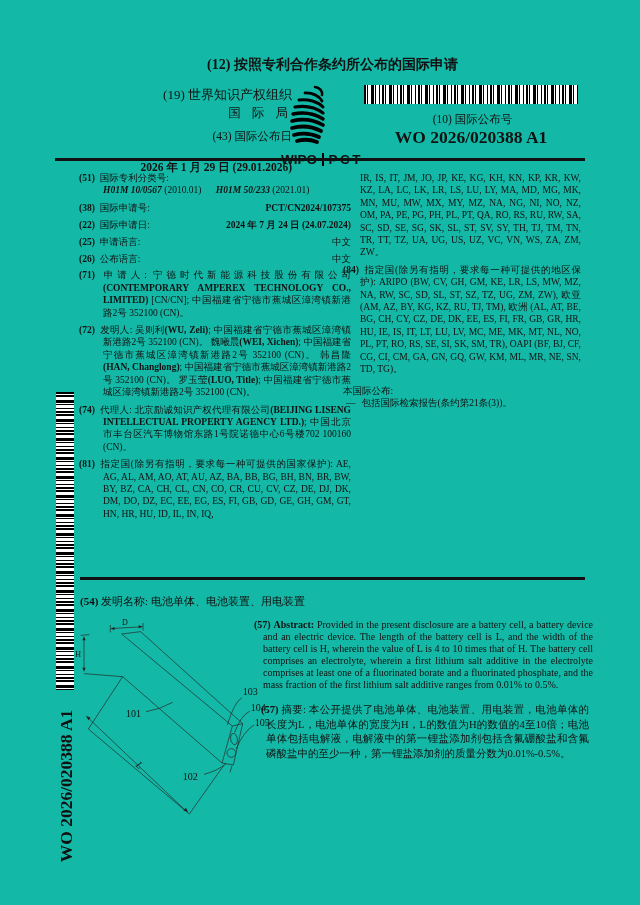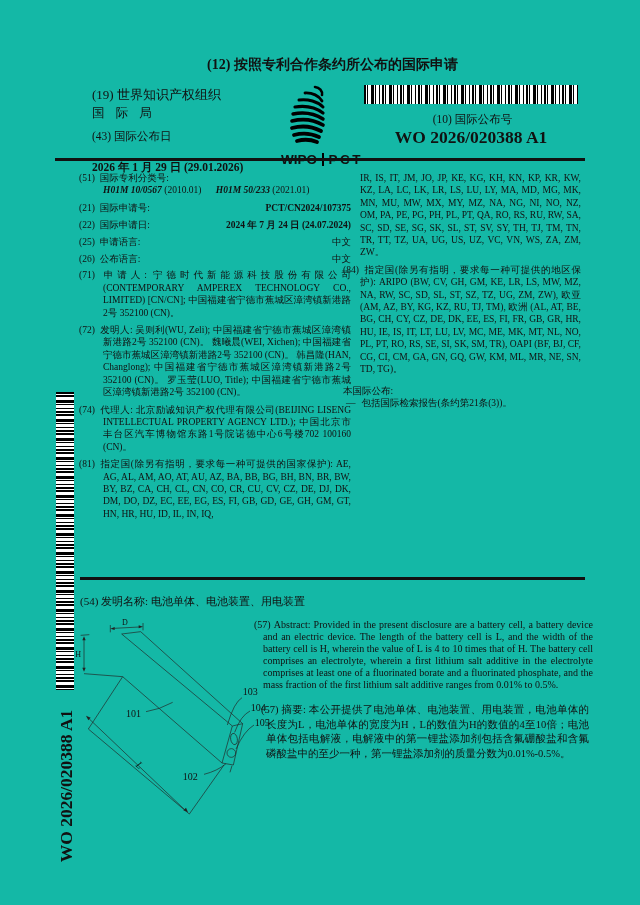--- a/index.html
+++ b/index.html
@@ -1,25 +1,25 @@
 <!DOCTYPE html>
 <html><head>
 <meta charset="utf-8">
 <style>
   html,body{margin:0;padding:0;background:#fff;}
   #page{position:relative;width:640px;height:905px;background:#14b8a6;overflow:hidden;
         font-family:"Liberation Serif","DejaVu Serif",serif;color:#111;}
   .abs{position:absolute;}
-  b{font-weight:normal;}
+  b{font-weight:bold;}
   
   .barcode-h{background:repeating-linear-gradient(90deg,#000 0 2px,#fff 2px 3px,#000 3px 4px,#fff 4px 7px,#000 7px 10px,#fff 10px 11px,#000 11px 12px,#fff 12px 15px,#000 15px 16px,#fff 16px 18px);}
   .barcode-v{background:repeating-linear-gradient(180deg,#000 0 2px,#fff 2px 3px,#000 3px 5px,#fff 5px 8px,#000 8px 11px,#fff 11px 12px,#000 12px 13px,#fff 13px 16px,#000 16px 17px,#fff 17px 19px);}
   
   .line12{left:80px;top:56px;width:505px;text-align:center;font-size:14px;font-weight:bold;}
-  .hleft{left:92px;top:86px;width:200px;text-align:left;}
+  .hleft{left:92px;top:86px;width:200px;text-align:right;}
   .hleft .l1{font-size:13px;}
   .hleft .l2{font-size:12.5px;letter-spacing:4px;margin-top:1px;}
   .hleft .l3{font-size:11.5px;margin-top:7px;}
   .hleft .l4{font-size:11.5px;font-weight:bold;margin-top:16px;}
   .logo{left:281px;top:82px;width:86px;}
   .logo-text{display:flex;align-items:center;gap:5px;margin-top:2px;
              font-family:"Liberation Sans","DejaVu Sans",sans-serif;font-weight:bold;font-size:13.5px;}
   .logo-sep{width:1.5px;height:13px;background:#000;}
   .pct{letter-spacing:2.5px;}
   .hdr-barcode{left:364px;top:85px;width:214px;height:19px;}
@@ -101,21 +101,21 @@
   <div class="abs side-pubno">WO 2026/020388 A1</div>
 
   <div class="abs col leftcol">
     <div class="para hang">
       <b class="no">(51)</b><span>国际专利分类号:</span><br>
       <span class="cls"><span class="bi">H01M 10/0567</span> <span>(2010.01)</span></span>
       <span class="cls"><span class="bi">H01M 50/233</span> <span>(2021.01)</span></span>
     </div>
 
     <div class="kv">
-      <span><b class="no">(21)</b><span>国际申请号:</span></span>
+      <span><b class="no">(38)</b><span>国际申请号:</span></span>
       <span class="bold">PCT/CN2024/107375</span>
     </div>
     <div class="kv">
       <span><b class="no">(22)</b><span>国际申请日:</span></span>
       <span class="bold">2024 年 7 月 24 日 (24.07.2024)</span>
     </div>
     <div class="kv">
       <span><b class="no">(25)</b><span>申请语言:</span></span>
       <span>中文</span>
     </div>

